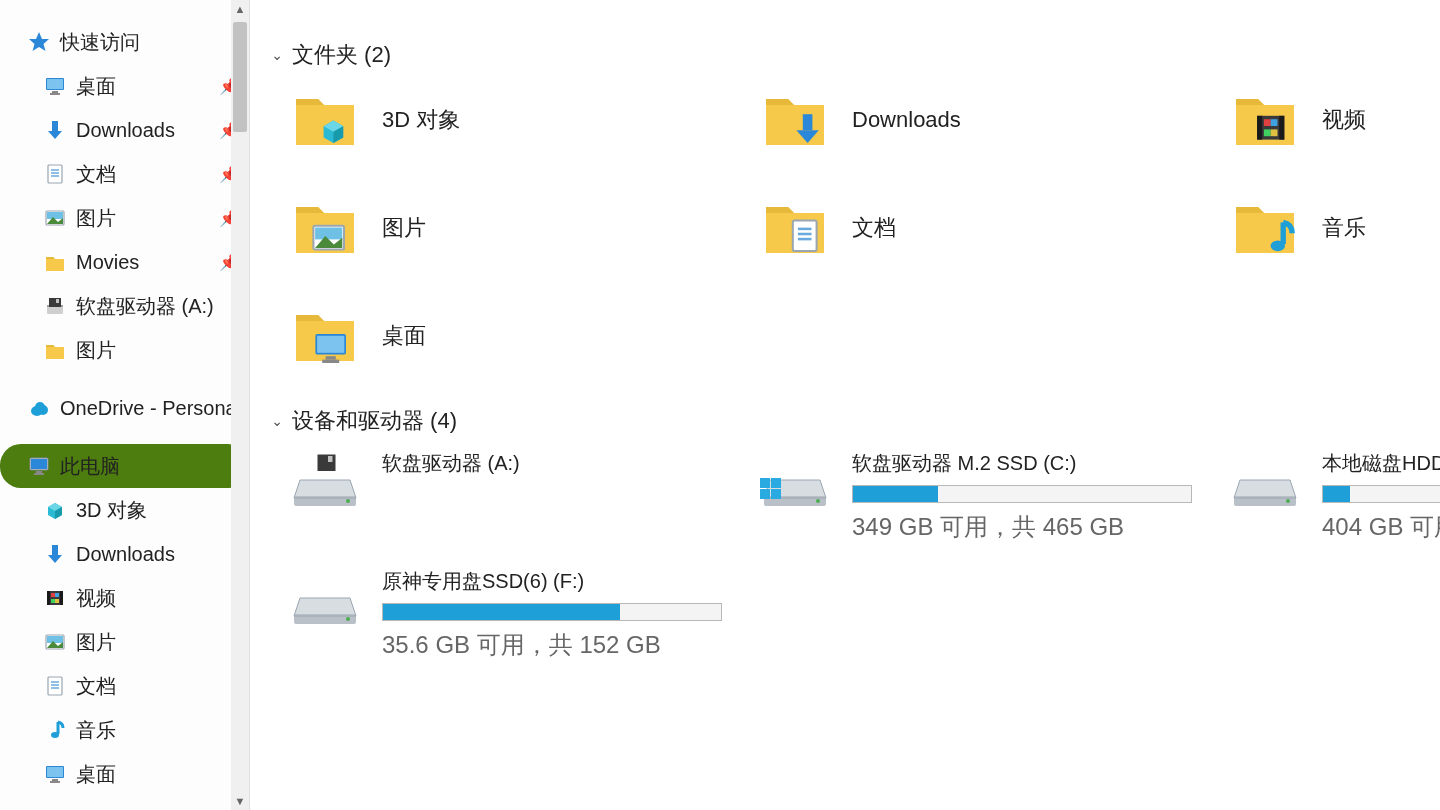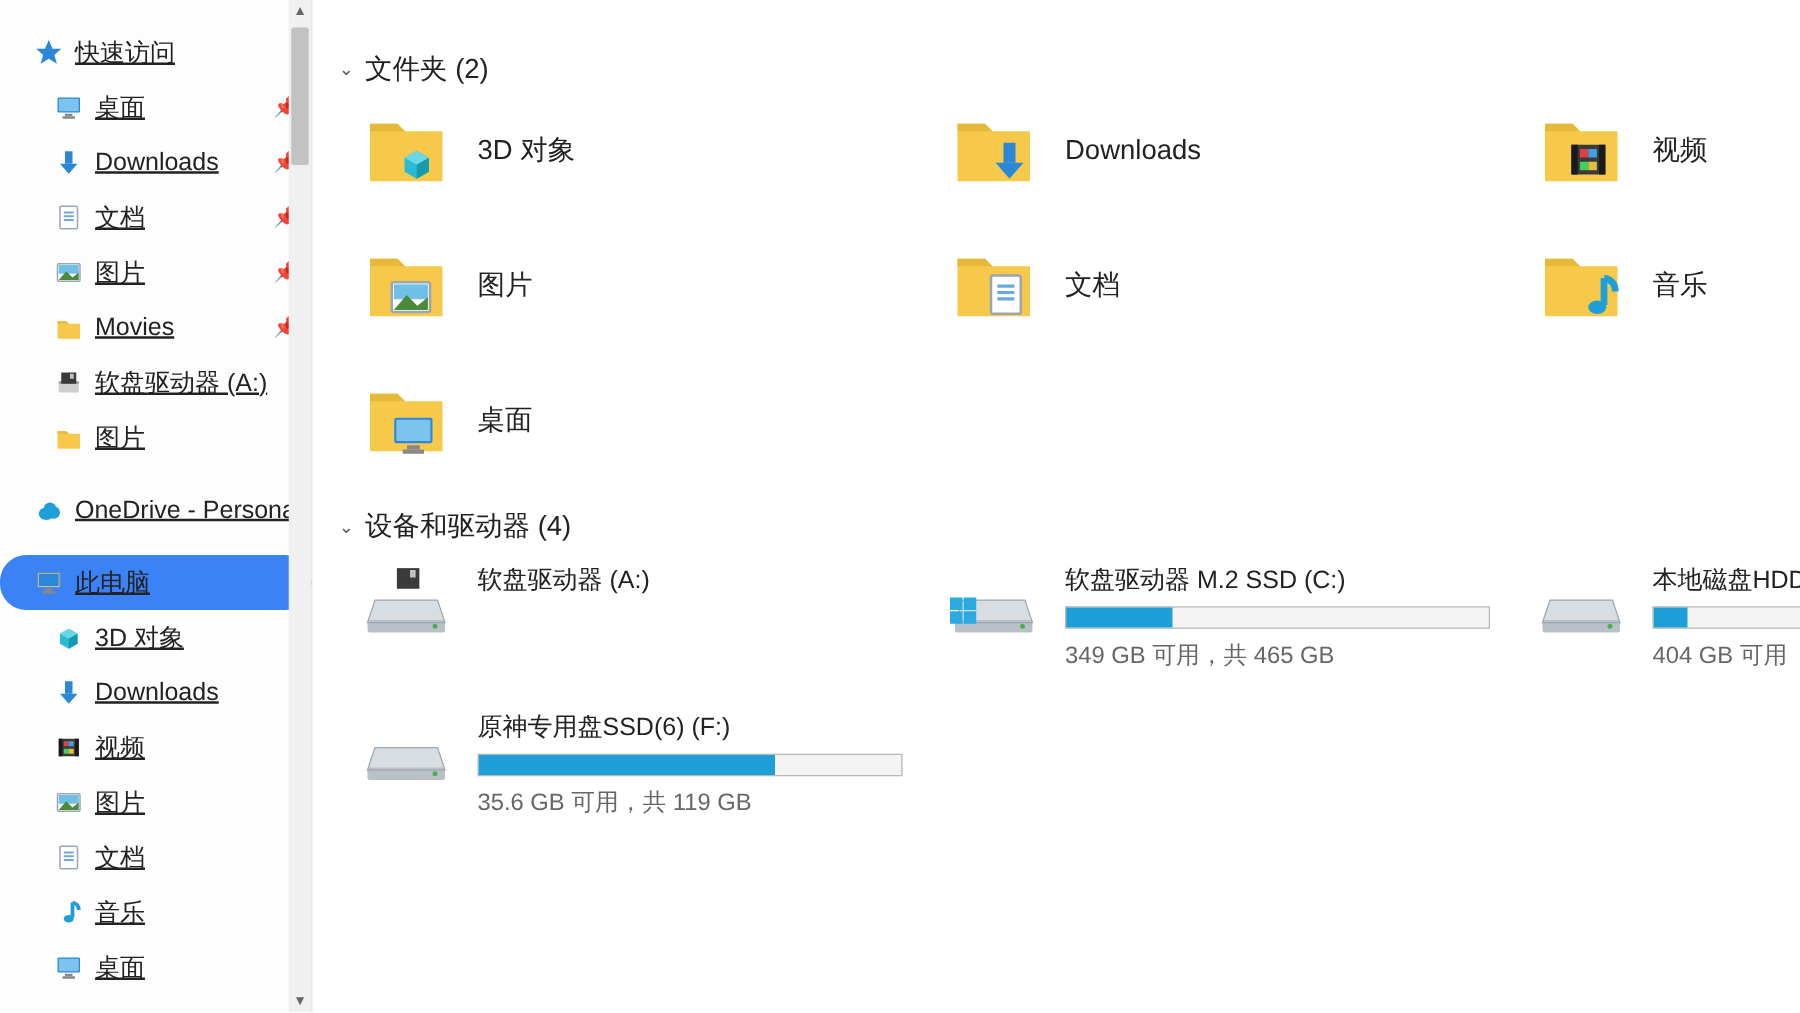--- a/index.html
+++ b/index.html
@@ -26,27 +26,27 @@
   .sb-item {
     display: flex; align-items: center;
     height: 44px;
     padding: 0 10px 0 28px;
     cursor: default;
     white-space: nowrap;
     overflow: hidden;
     gap: 10px;
   }
   .sb-item.indent { padding-left: 44px; }
-  .sb-item.selected { background: #3b82f6; border-radius: 21px; }
+  .sb-item.selected { background: #4d7c0f; border-radius: 21px; }
   .sb-item .pin {
     margin-left: auto;
     color: #6a6a6a;
     font-size: 16px;
   }
-  .sb-item .label { font-size: 20px; text-decoration: underline; }
+  .sb-item .label { font-size: 20px; }
 
   .scroll-track {
     position: absolute; top: 0; right: 0; bottom: 0;
     width: 18px;
     background: #f0f0f0;
   }
   .scroll-up, .scroll-dn {
     position: absolute; left: 0; width: 18px; height: 18px;
     display: flex; align-items: center; justify-content: center;
     font-size: 11px; color: #666;
@@ -113,21 +113,21 @@
   .drive-bar {
     width: 340px; max-width: 100%; height: 18px;
     border: 1px solid #b8b8b8;
     background: #f4f4f4;
     position: relative;
   }
   .drive-bar .fill {
     position:absolute; left:0; top:0; bottom:0;
     background: #1e9fd8;
   }
-  .drive-free { font-size: 19px; color: #666; }
+  .drive-free { font-size: 24px; color: #666; }
 
   
   .folder-base { fill: #f7c94a; }
   .folder-tab  { fill: #e6b93a; }
 </style>
 </head>
 <body>
 
 <svg width="0" height="0" style="position:absolute">
   <defs>
@@ -542,19 +542,19 @@
         <span class="big-ic">
           <svg viewBox="0 0 70 70">
               <use href="#big-drive"></use>
             </svg>
         </span>
         <div class="drive-info">
           <span class="drive-name">原神专用盘SSD(6) (F:)</span>
           <div class="drive-bar">
             <div class="fill" style="width:70%"></div>
           </div>
-          <span class="drive-free">35.6 GB 可用，共 119 GB</span>
+          <span class="drive-free">35.6 GB 可用，共 152 GB</span>
         </div>
       </div>
     </div>
 
   </div>
 </div>
 
 </body></html>

